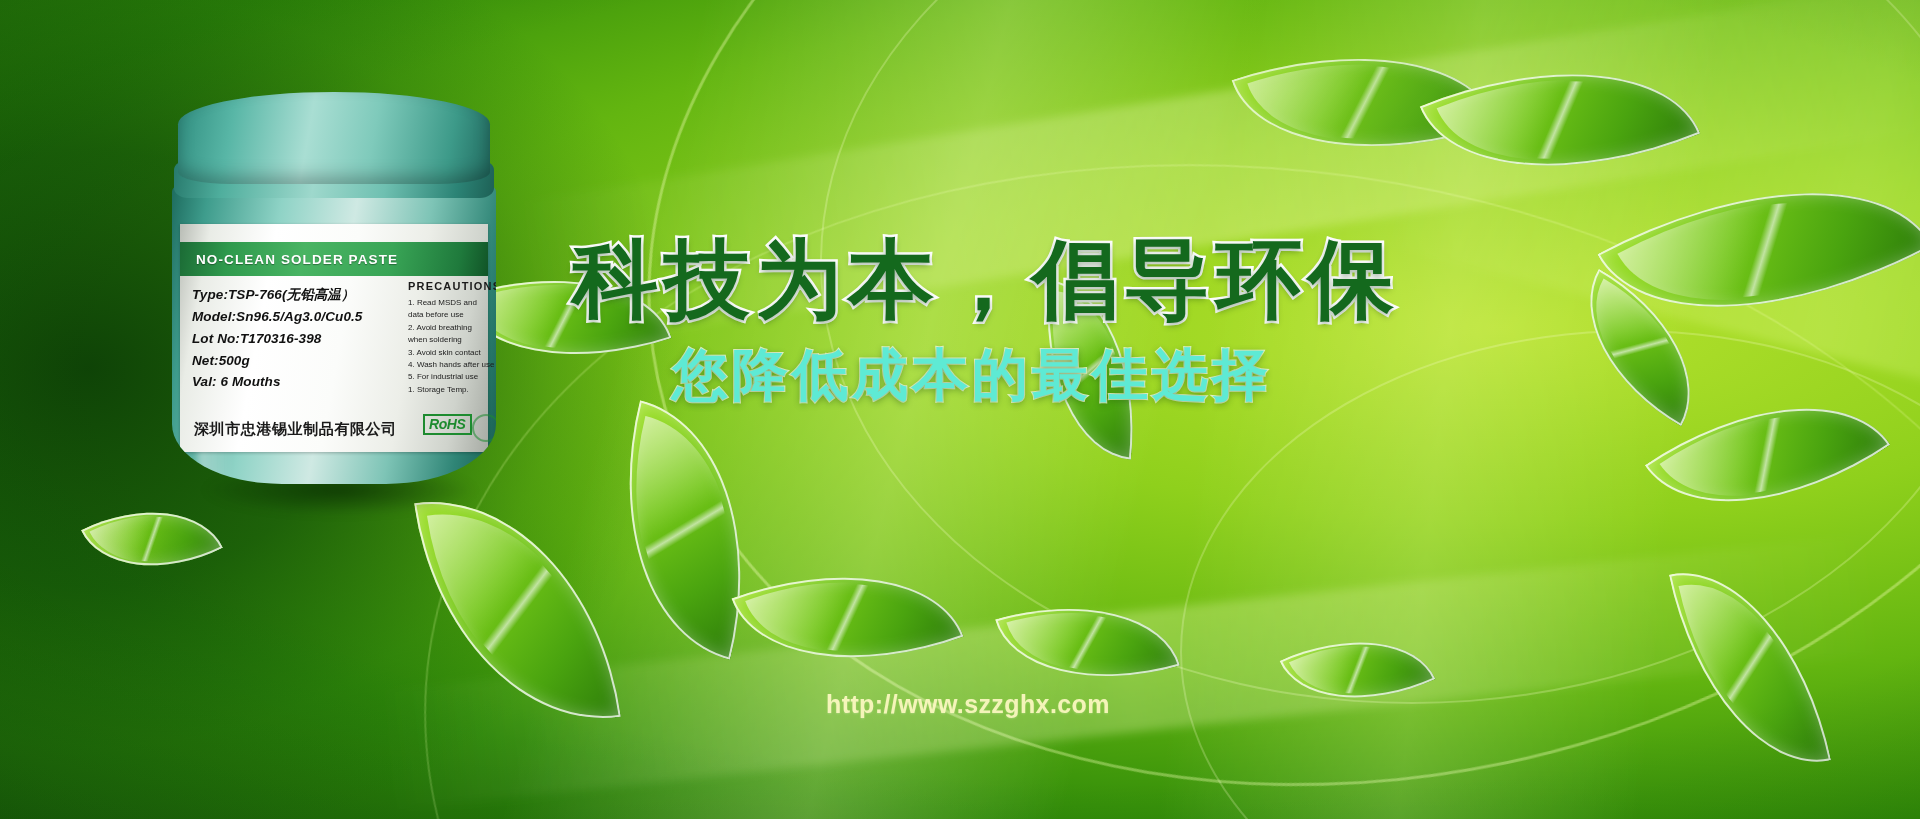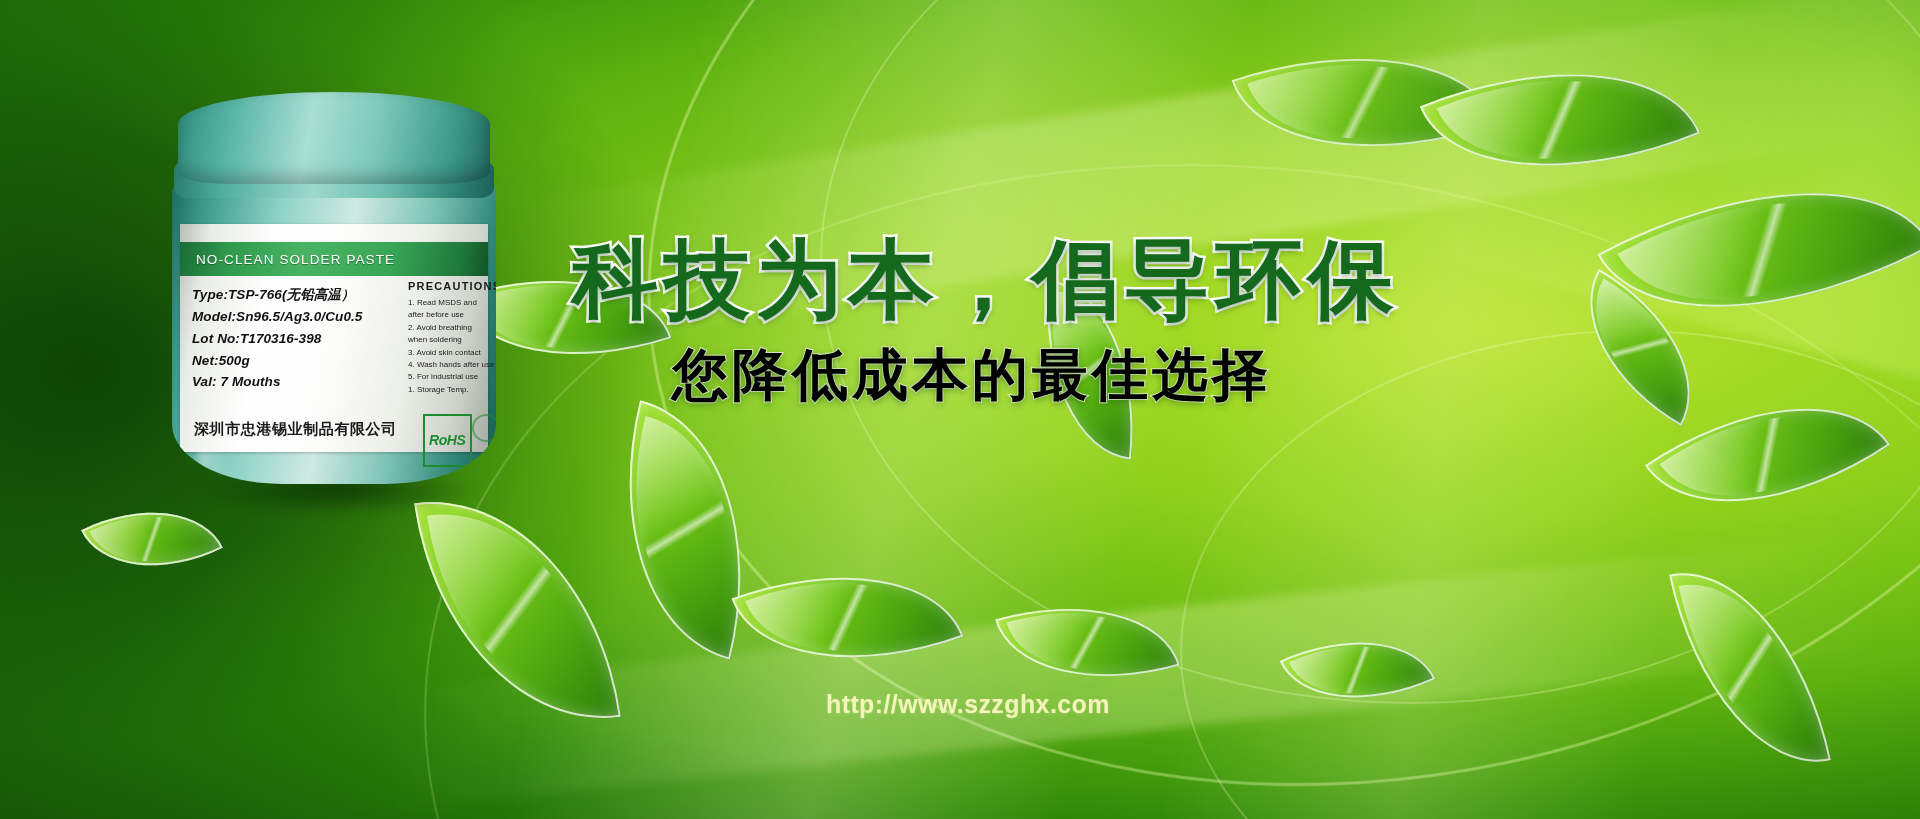--- a/index.html
+++ b/index.html
@@ -127,21 +127,21 @@
     position:absolute;left:8px;top:40px;width:308px;height:228px;
     background:linear-gradient(100deg,#b9bdb6 0%,#e9ece6 9%,#ffffff 28%,#fbfcfa 52%,#eceee8 72%,#cfd3cc 88%,#a7aba4 100%);
     box-shadow:0 1px 3px rgba(0,0,0,.25);
   }
   .label-green{
     position:absolute;left:0;top:18px;width:100%;height:34px;
     background:linear-gradient(100deg,#1b6b35 0%,#2f9a4d 16%,#49b463 40%,#39a556 68%,#1f7a3c 90%,#115427 100%);
     display:flex;align-items:center;
   }
   .label-green span{
-    color:#ffffff;font-size:13.5px;font-weight:normal;letter-spacing:1.1px;
+    color:#ffffff;font-size:13.5px;font-weight:bold;letter-spacing:1.1px;
     padding-left:16px;white-space:nowrap;
     text-shadow:0 1px 1px rgba(0,0,0,.35);
   }
   .label-lines{
     position:absolute;left:12px;top:60px;width:210px;
     color:#111;
     font-style:italic;
   }
   .label-lines div{
     font-size:13.5px;font-weight:bold;line-height:1.62;white-space:nowrap;
@@ -160,21 +160,21 @@
     font-size:11px;font-weight:bold;letter-spacing:1.2px;margin-bottom:5px;
   }
   .precautions li{
     font-size:8px;line-height:1.55;list-style:none;white-space:nowrap;
   }
   .precautions ol{margin:0;padding:0;}
   .rohs{
     position:absolute;left:243px;top:190px;
     border:2px solid #1d8b2f;color:#1d8b2f;
     font-size:14px;font-weight:bold;font-style:italic;
-    padding:16px 4px;line-height:1.18;letter-spacing:-.4px;
+    padding:0 4px;line-height:1.18;letter-spacing:-.4px;
   }
   .rohs-circle{
     position:absolute;left:292px;top:190px;
     width:24px;height:24px;border-radius:50%;
     border:2px solid #1d8b2f;opacity:.55;
   }
   .jar-gloss{
     position:absolute;left:26px;top:96px;width:34px;height:280px;
     background:linear-gradient(90deg, rgba(255,255,255,.42), rgba(255,255,255,0));
     filter:blur(3px);
@@ -186,21 +186,21 @@
     font-size:86px;font-weight:bold;letter-spacing:6px;
     color:#14691d;
     -webkit-text-stroke:5px #ffffff;
     paint-order:stroke fill;
     text-shadow:0 3px 6px rgba(0,50,0,.35);
     white-space:nowrap;
   }
   .subhead{
     position:absolute;left:672px;top:338px;
     font-size:56px;font-weight:bold;letter-spacing:4px;
-    color:#000000;
+    color:#5eead4;
     -webkit-text-stroke:2px #e6f7c9;
     paint-order:stroke fill;
     text-shadow:0 2px 7px rgba(20,70,10,.45);
     white-space:nowrap;
   }
   .url{
     position:absolute;left:826px;top:690px;
     font-size:25px;font-weight:bold;letter-spacing:.4px;
     color:#fef9c3;opacity:.92;
     text-shadow:0 1px 2px rgba(255,255,255,.22);
@@ -279,30 +279,30 @@
 
         <div class="label-green">
           <span>NO-CLEAN SOLDER PASTE</span>
         </div>
 
         <div class="label-lines">
           <div>Type:TSP-766(无铅高温）</div>
           <div>Model:Sn96.5/Ag3.0/Cu0.5</div>
           <div>Lot No:T170316-398</div>
           <div>Net:500g</div>
-          <div>Val: 7 Mouths</div>
+          <div>Val: 6 Mouths</div>
         </div>
 
         <div class="company">深圳市忠港锡业制品有限公司</div>
 
         <div class="precautions">
           <div class="p-title">PRECAUTIONS</div>
           <ol>
             <li>1. Read MSDS and</li>
-            <li>   after before use</li>
+            <li>   data before use</li>
             <li>2. Avoid breathing</li>
             <li>   when soldering</li>
             <li>3. Avoid skin contact</li>
             <li>4. Wash hands after use</li>
             <li>5. For industrial use</li>
             <li>1. Storage Temp.</li>
           </ol>
         </div>
 
         <div class="rohs">RoHS</div>

